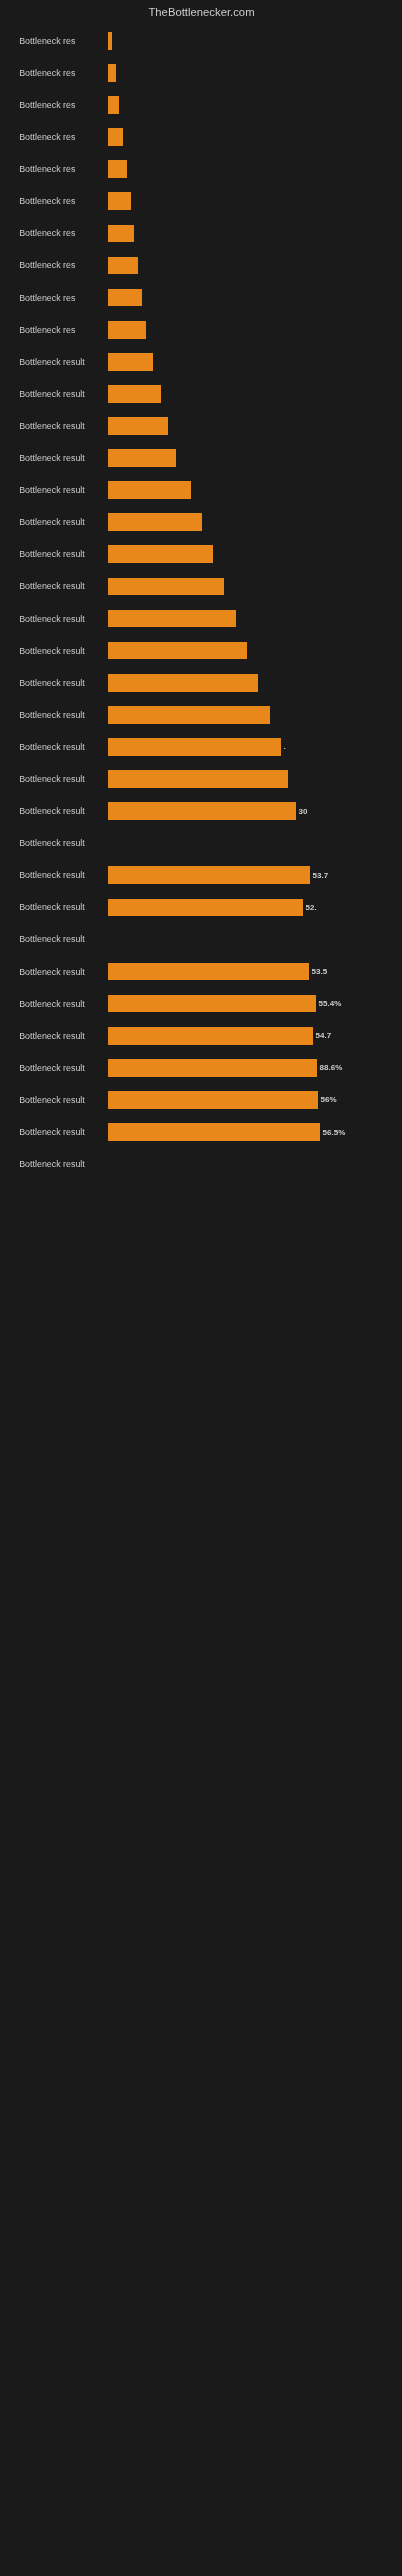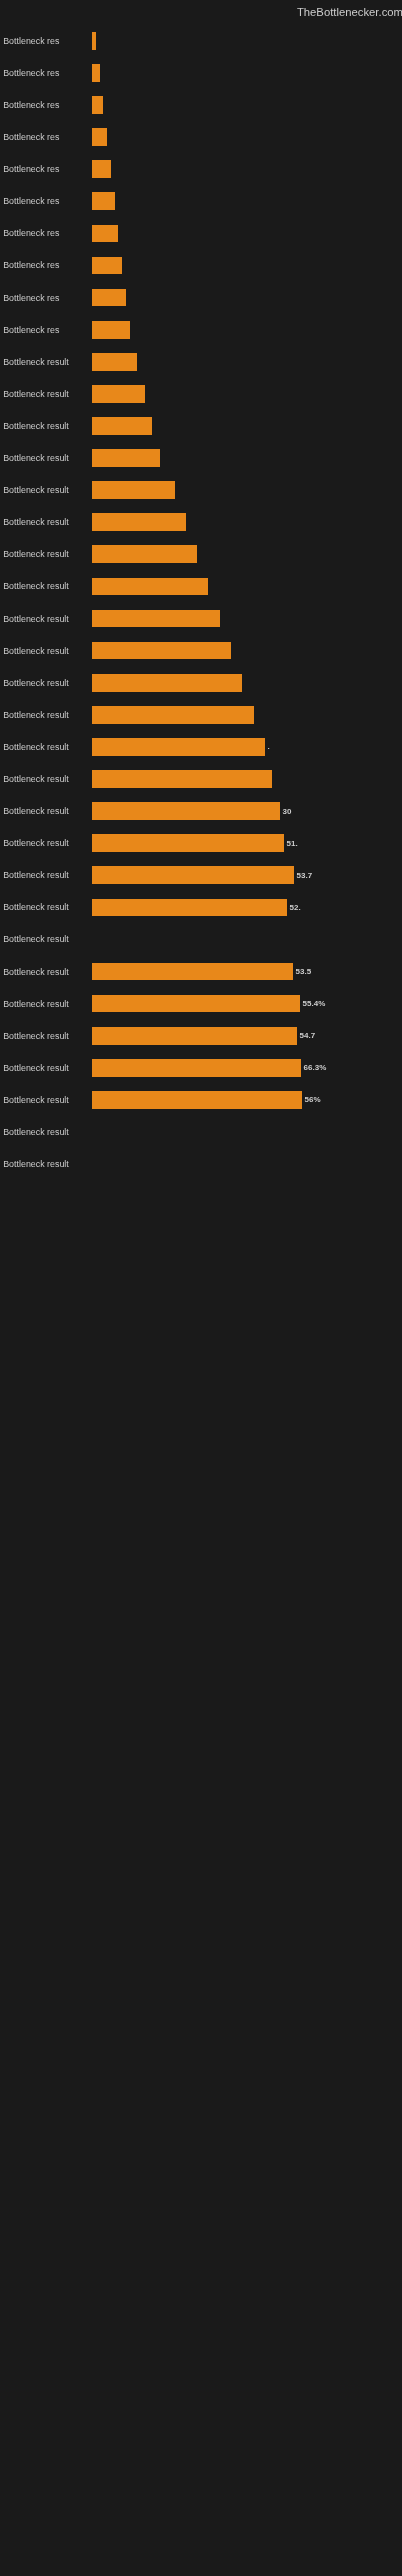--- a/index.html
+++ b/index.html
@@ -3,29 +3,30 @@
   <meta charset="utf-8">
   <style>
     * { margin: 0; padding: 0; box-sizing: border-box; }
     body {
       width: 403px;
       background: #1a1a1a;
       font-family: Arial, sans-serif;
       font-size: 10.5px;
     }
     .header {
-      text-align: right;
+      text-align: center;
       color: #ccc;
       padding: 6.4px 0 3.2px 0;
       font-size: 11.3px;
       background: #1a1a1a;
     }
     .chart-container {
       padding: 8px 0 8px 0;
       background: #1a1a1a;
+      margin-left: 16px;
     }
     .bar-row {
       display: flex;
       align-items: center;
       margin-bottom: 1.6px;
       height: 22.5px;
       padding: 0 3.2px;
     }
     .bar-label {
       color: #ccc;
@@ -243,24 +244,20 @@
     <div class="bar-row">
       <div class="bar-label">Bottleneck result</div>
       <div class="bar-track">
         <div class="bar-fill" style="width: 188px;"></div>
         <span class="bar-value-outside">30</span>
       </div>
     </div>
     <div class="spacer"></div>
     <div class="bar-row">
       <div class="bar-label">Bottleneck result</div>
-      <div class="bar-track">
-        <div class="bar-fill" style="width: 192px;"></div>
-        <span class="bar-value-outside">51.</span>
-      </div>
     </div>
     <div class="spacer"></div>
     <div class="bar-row">
       <div class="bar-label">Bottleneck result</div>
       <div class="bar-track">
         <div class="bar-fill" style="width: 202px;"></div>
         <span class="bar-value-outside">53.7</span>
       </div>
     </div>
     <div class="spacer"></div>
@@ -297,34 +294,38 @@
       <div class="bar-track">
         <div class="bar-fill" style="width: 205px;"></div>
         <span class="bar-value-outside">54.7</span>
       </div>
     </div>
     <div class="spacer"></div>
     <div class="bar-row">
       <div class="bar-label">Bottleneck result</div>
       <div class="bar-track">
         <div class="bar-fill" style="width: 209px;"></div>
-        <span class="bar-value-outside">66.3%</span>
+        <span class="bar-value-outside">88.6%</span>
       </div>
     </div>
     <div class="spacer"></div>
     <div class="bar-row">
       <div class="bar-label">Bottleneck result</div>
       <div class="bar-track">
         <div class="bar-fill" style="width: 210px;"></div>
         <span class="bar-value-outside">56%</span>
       </div>
     </div>
     <div class="spacer"></div>
     <div class="bar-row">
       <div class="bar-label">Bottleneck result</div>
+      <div class="bar-track">
+        <div class="bar-fill" style="width: 212px;"></div>
+        <span class="bar-value-outside">56.5%</span>
+      </div>
     </div>
     <div class="spacer"></div>
     <div class="bar-row">
       <div class="bar-label">Bottleneck result</div>
     </div>
     <div class="spacer"></div>
   </div>
 
 
 </body></html>

